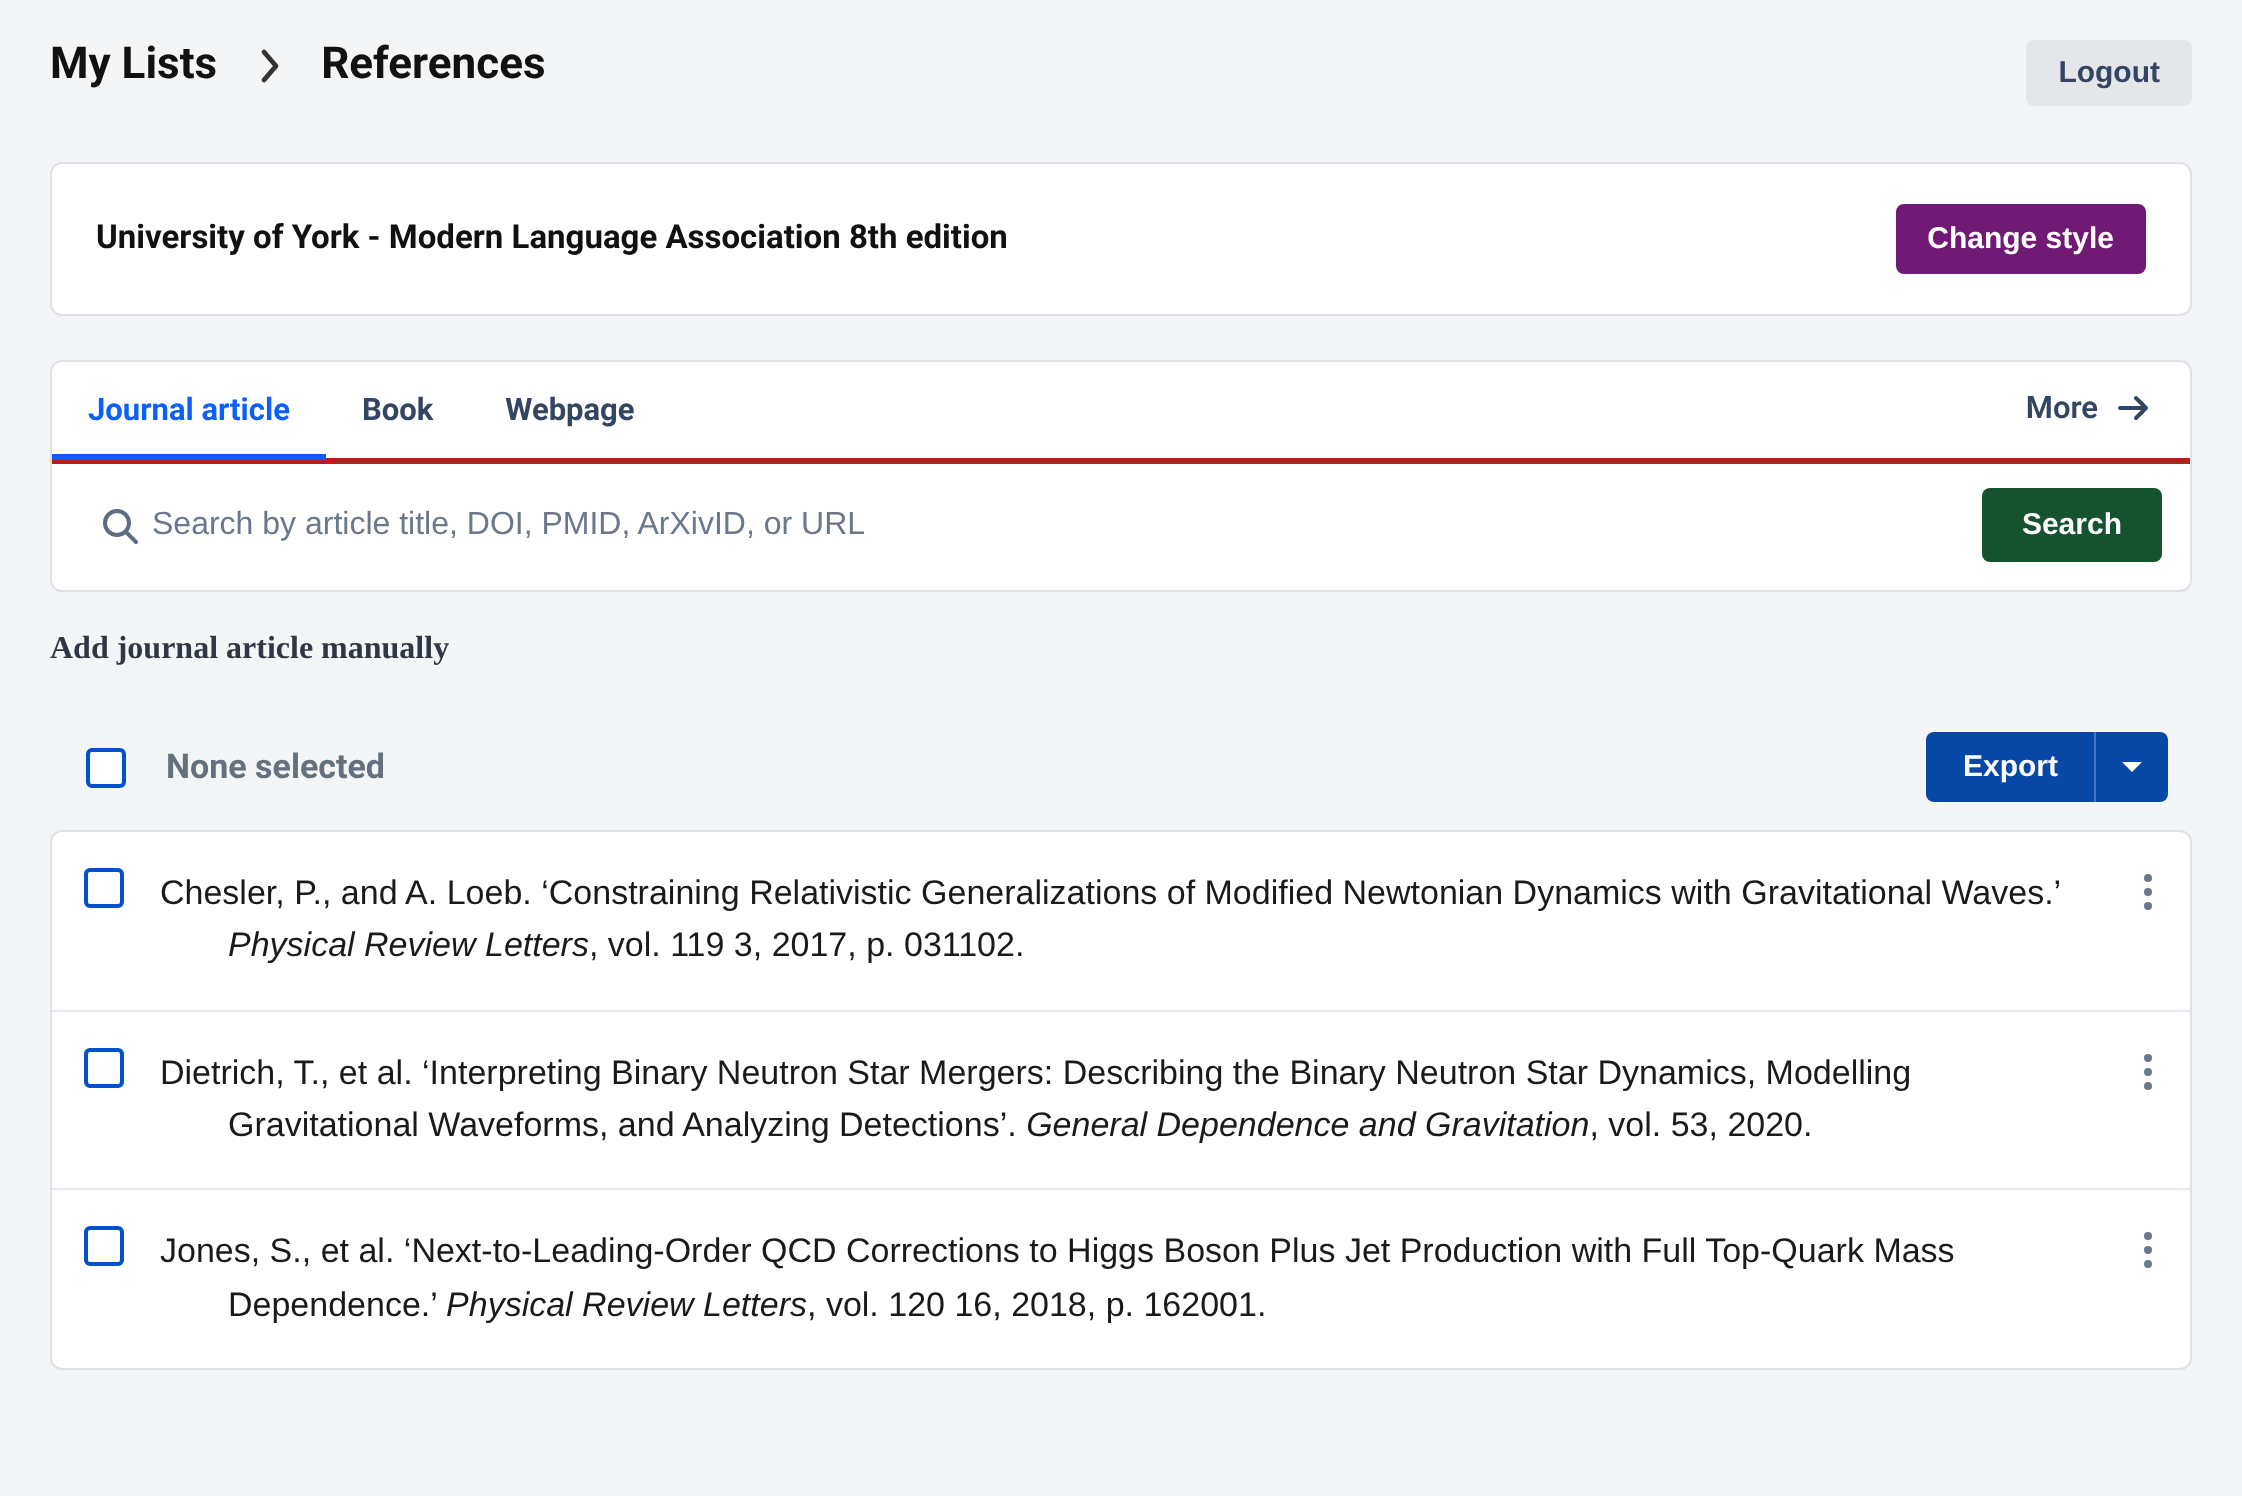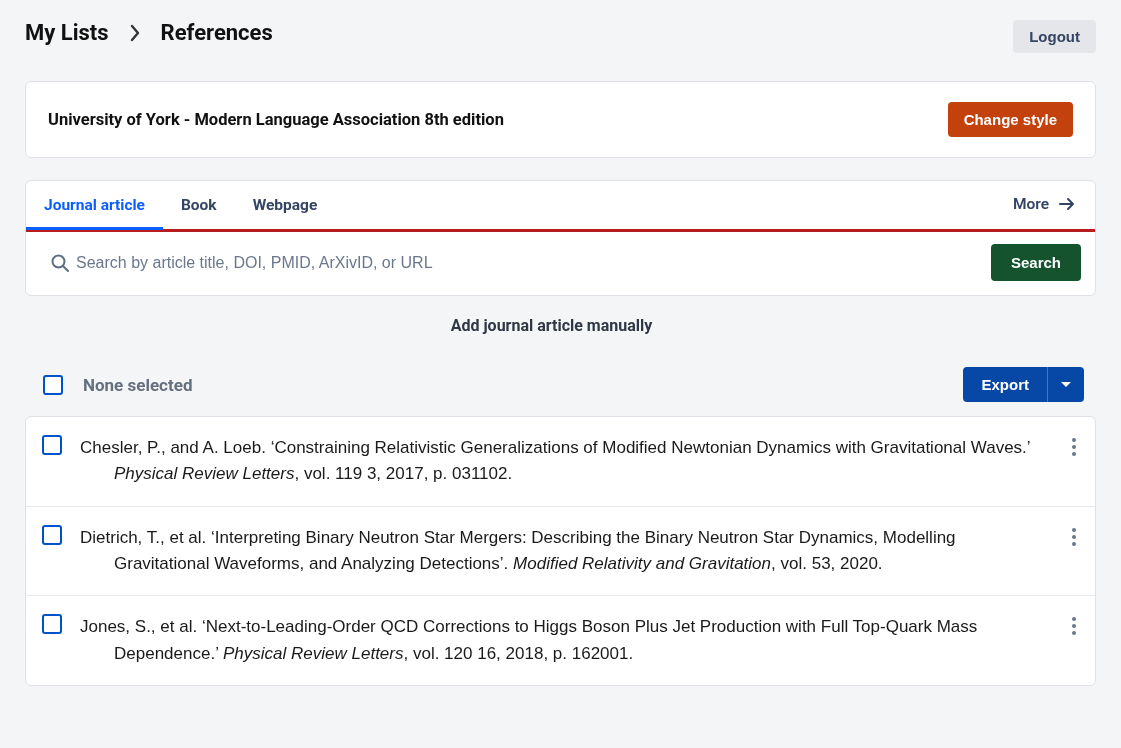--- a/index.html
+++ b/index.html
@@ -53,21 +53,21 @@
     align-items: center;
     justify-content: space-between;
     margin-bottom: 22px;
   }
   .style-name {
     font-size: 16.5px;
     font-weight: 700;
     color: #111;
   }
   .change-style-btn {
-    background: #c2410c;
+    background: #701a75;
     color: #fff;
     border: none;
     border-radius: 4px;
     padding: 9px 16px;
     font-size: 15px;
     font-weight: 600;
     cursor: pointer;
   }
 
   
@@ -134,22 +134,23 @@
     color: #fff;
     border: none;
     border-radius: 4px;
     padding: 10px 20px;
     font-size: 15px;
     font-weight: 600;
     cursor: pointer;
   }
 
   .manual-link-row {
-    text-align: center;
+    text-align: left;
     padding: 6px 18px 32px 0;
+    font-family: Liberation Serif, serif;
   }
   .manual-link {
     font-size: 16px;
     font-weight: 700;
     color: #303744;
     cursor: pointer;
   }
 
   
   .select-row {
@@ -321,21 +322,21 @@
     </div>
   </div>
 
   <div class="ref-item">
     <div class="checkbox"></div>
     <div class="ref-text">
       <span>Dietrich, T., et al.</span>
       <span> </span>
       <span>‘Interpreting Binary Neutron Star Mergers: Describing the Binary Neutron Star Dynamics, Modelling Gravitational Waveforms, and Analyzing Detections’.</span>
       <span> </span>
-      <em>Modified Relativity and Gravitation</em><span>, vol. 53, 2020.</span>
+      <em>General Dependence and Gravitation</em><span>, vol. 53, 2020.</span>
     </div>
     <div class="more-icon">
       <svg width="6" height="20" viewBox="0 0 6 20">
           <circle cx="3" cy="3" r="2" fill="#6b778c"></circle>
           <circle cx="3" cy="10" r="2" fill="#6b778c"></circle>
           <circle cx="3" cy="17" r="2" fill="#6b778c"></circle>
         </svg>
     </div>
   </div>
 

